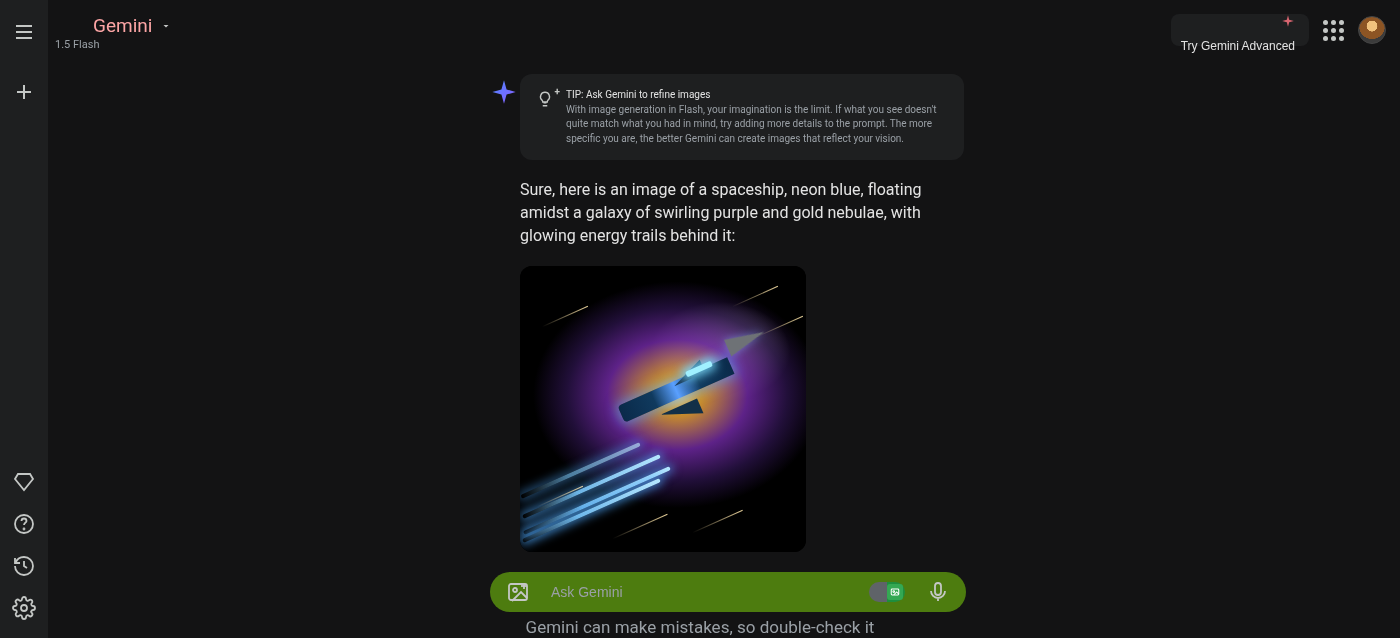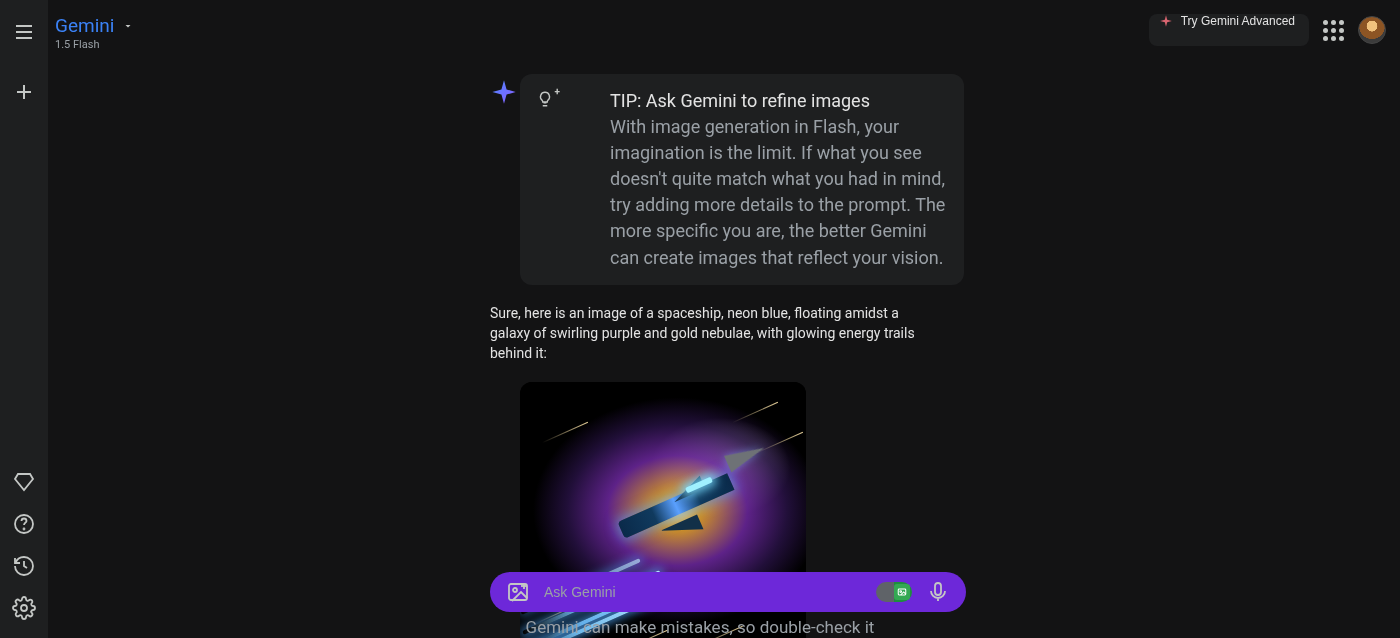--- a/index.html
+++ b/index.html
@@ -34,38 +34,39 @@
     bottom: 18px; left: 0; width: 48px;
     display: flex; flex-direction: column; align-items: center; gap: 18px;
   }
   
   .header {
     position: absolute;
     left: 55px; top: 14px;
     color: #c4c7c5;
   }
   .header .title-row { display: flex; align-items: center; gap: 8px; font-size: 19px; font-weight: 400;}
-  .header .title { color: #3b82f6; }
+  .header .title { color: #fca5a5; margin-left: 38px; }
   .header .caret svg { width: 12px; height: 12px; }
   .header .model { font-size: 11px; color: #9aa0a6; margin-top: 1px;}
   .header-right {
     position: absolute;
     right: 14px; top: 14px;
     display: flex; align-items: center; gap: 14px;
   }
   .try-btn {
     background: #1e1f20;
     border: none;
     color: #e3e3e3;
     height: 32px;
     padding: 0 14px 0 10px;
     border-radius: 8px;
-    display: flex; align-items: flex-start; gap: 8px;
+    display: flex; align-items: flex-end; gap: 8px;
     font-size: 12px;
     cursor: pointer;
+    flex-direction: column;
   }
   .try-btn .spark { color: #d96570; }
   .apps-grid {
     display: grid;
     grid-template-columns: repeat(3, 5px);
     grid-template-rows: repeat(3, 5px);
     gap: 3px;
     cursor: pointer;
   }
   .apps-grid span {
@@ -111,26 +112,27 @@
     border-radius: 12px;
     padding: 14px 16px;
     display: flex; gap: 12px;
   }
   .tip .bulb { color: #c4c7c5; flex-shrink:0; margin-top:2px;}
   .tip .bulb svg { width:18px; height:18px; position:relative; }
   .tip .bulb-wrap { position:relative; width:18px; height:18px;}
   .tip .bulb-plus {
     position:absolute; top:-4px; right:-6px; font-size:10px; color:#c4c7c5; font-weight:bold;
   }
-  .tip-text { font-size: 18px; line-height: 1.45; color: #9aa0a6; margin-left: 44px;}
+  .tip-text { font-size: 10px; line-height: 1.45; color: #9aa0a6;}
   .tip-title { color: #e3e3e3; }
   .assist-text {
+    margin-left: 30px;
     margin-top: 18px;
     width: 444px;
-    font-size: 14px;
+    font-size: 16px;
     color: #e3e3e3;
     line-height: 1.45;
   }
   
   .gen-img {
     margin-left: 30px;
     margin-top: 18px;
     width: 286px; height: 286px;
     border-radius: 12px;
     background: #000;
@@ -214,25 +216,25 @@
     background: linear-gradient(90deg, rgba(255,230,170,0), rgba(255,230,170,0.9));
     transform: rotate(-24deg);
   }
   .s1{left:20px;top:50px;} .s2{left:210px;top:30px;} .s3{left:235px;top:60px;}
   .s4{left:15px;top:230px;} .s5{left:90px;top:260px;width:60px;} .s6{left:170px;top:255px;width:55px;}
   
   .composer {
     position: absolute;
     left: 490px; top: 572px;
     width: 476px; height: 40px;
-    background: #6d28d9;
+    background: #4d7c0f;
     border-radius: 24px;
     display: flex; align-items: center;
     padding: 0 16px;
-    gap: 14px;
+    gap: 21px;
   }
   .composer input {
     flex: 1;
     background: transparent;
     border: none;
     outline: none;
     color: #e3e3e3;
     font-size: 14px;
   }
   .composer input::placeholder { color: #9aa0a6; }

